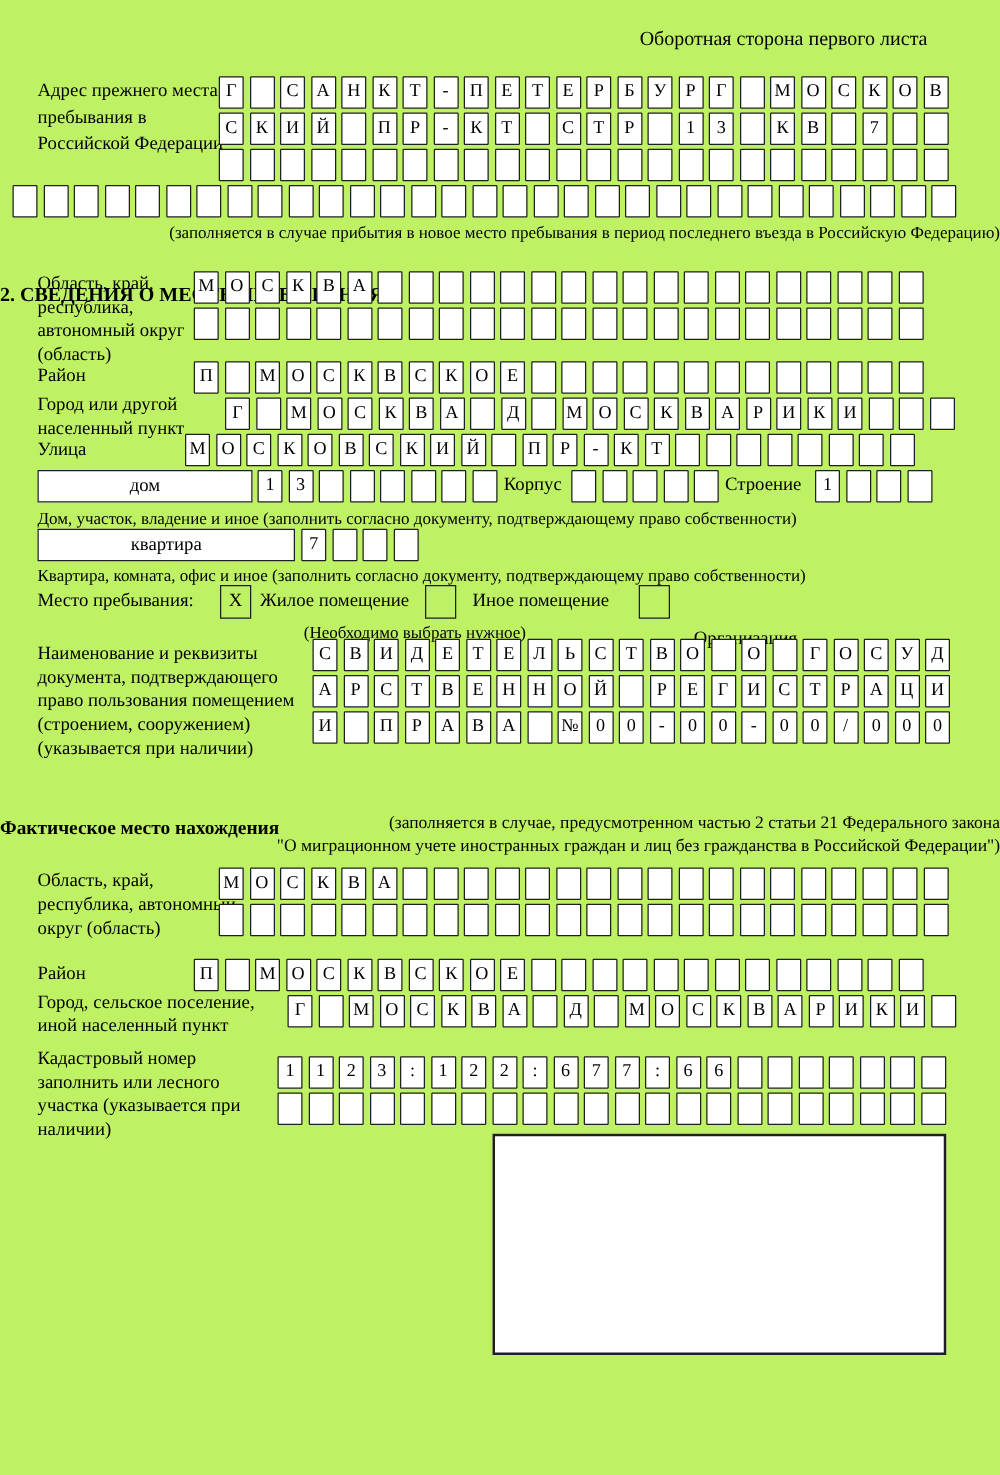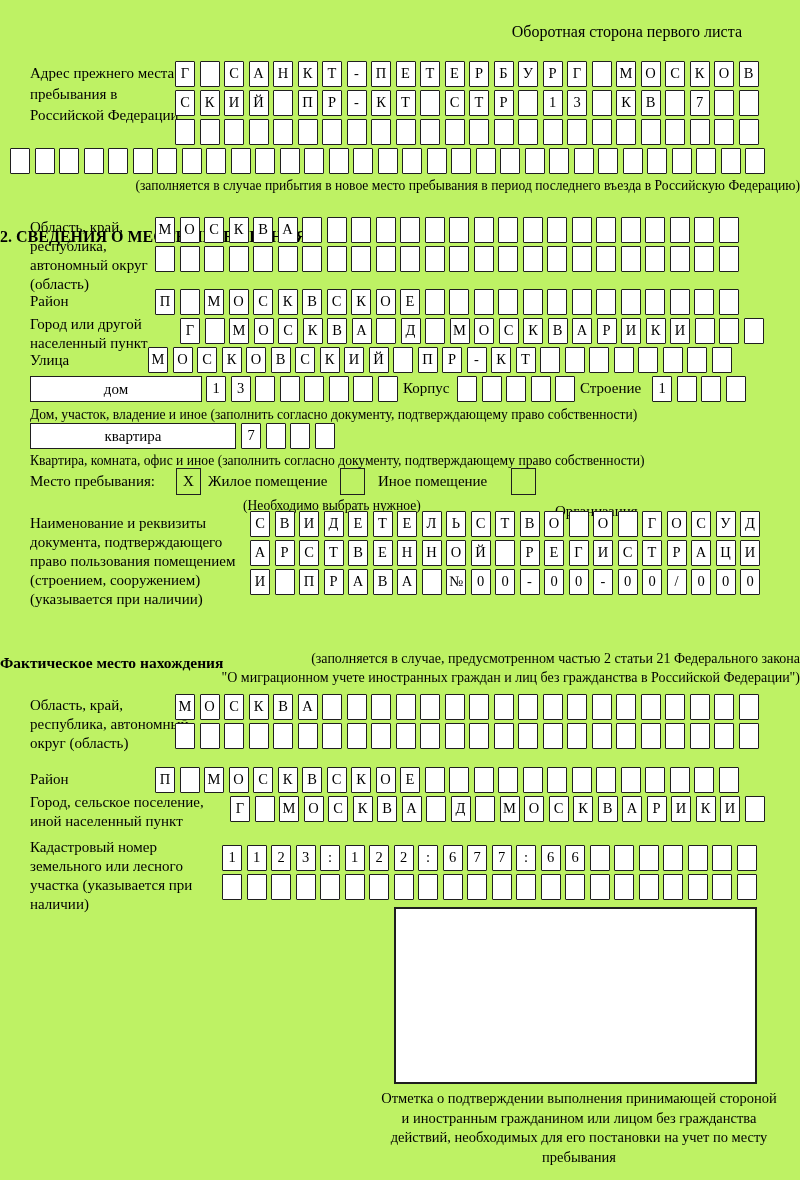--- a/index.html
+++ b/index.html
@@ -99,20 +99,19 @@
   <div class="abs lbl" style="left:30px;top:696px;width:160px;">Область, край, республика, автономный округ (область)</div>
   <div class="abs boxrow" style="left:175px;top:694px;"><span class="cell">М</span><span class="cell">О</span><span class="cell">С</span><span class="cell">К</span><span class="cell">В</span><span class="cell">А</span><span class="cell"></span><span class="cell"></span><span class="cell"></span><span class="cell"></span><span class="cell"></span><span class="cell"></span><span class="cell"></span><span class="cell"></span><span class="cell"></span><span class="cell"></span><span class="cell"></span><span class="cell"></span><span class="cell"></span><span class="cell"></span><span class="cell"></span><span class="cell"></span><span class="cell"></span><span class="cell"></span></div>
   <div class="abs boxrow" style="left:175px;top:723px;"><span class="cell"></span><span class="cell"></span><span class="cell"></span><span class="cell"></span><span class="cell"></span><span class="cell"></span><span class="cell"></span><span class="cell"></span><span class="cell"></span><span class="cell"></span><span class="cell"></span><span class="cell"></span><span class="cell"></span><span class="cell"></span><span class="cell"></span><span class="cell"></span><span class="cell"></span><span class="cell"></span><span class="cell"></span><span class="cell"></span><span class="cell"></span><span class="cell"></span><span class="cell"></span><span class="cell"></span></div>
 
   <div class="abs lbl" style="left:30px;top:770px;">Район</div>
   <div class="abs boxrow" style="left:155px;top:767px;"><span class="cell">П</span><span class="cell"></span><span class="cell">М</span><span class="cell">О</span><span class="cell">С</span><span class="cell">К</span><span class="cell">В</span><span class="cell">С</span><span class="cell">К</span><span class="cell">О</span><span class="cell">Е</span><span class="cell"></span><span class="cell"></span><span class="cell"></span><span class="cell"></span><span class="cell"></span><span class="cell"></span><span class="cell"></span><span class="cell"></span><span class="cell"></span><span class="cell"></span><span class="cell"></span><span class="cell"></span><span class="cell"></span></div>
 
   <div class="abs lbl" style="left:30px;top:793px;width:200px;">Город, сельское поселение, иной населенный пункт</div>
   <div class="abs boxrow" style="left:230px;top:796px;"><span class="cell">Г</span><span class="cell"></span><span class="cell">М</span><span class="cell">О</span><span class="cell">С</span><span class="cell">К</span><span class="cell">В</span><span class="cell">А</span><span class="cell"></span><span class="cell">Д</span><span class="cell"></span><span class="cell">М</span><span class="cell">О</span><span class="cell">С</span><span class="cell">К</span><span class="cell">В</span><span class="cell">А</span><span class="cell">Р</span><span class="cell">И</span><span class="cell">К</span><span class="cell">И</span><span class="cell"></span></div>
 
-  <div class="abs lbl" style="left:30px;top:838px;width:185px;">Кадастровый номер земельного или лесного участка (указывается при наличии)</div>
+  <div class="abs lbl" style="left:30px;top:838px;width:185px;">Кадастровый номер заполнить или лесного участка (указывается при наличии)</div>
   <div class="abs boxrow" style="left:222px;top:845px;"><span class="cell">1</span><span class="cell">1</span><span class="cell">2</span><span class="cell">3</span><span class="cell">:</span><span class="cell">1</span><span class="cell">2</span><span class="cell">2</span><span class="cell">:</span><span class="cell">6</span><span class="cell">7</span><span class="cell">7</span><span class="cell">:</span><span class="cell">6</span><span class="cell">6</span><span class="cell"></span><span class="cell"></span><span class="cell"></span><span class="cell"></span><span class="cell"></span><span class="cell"></span><span class="cell"></span></div>
   <div class="abs boxrow" style="left:222px;top:874px;"><span class="cell"></span><span class="cell"></span><span class="cell"></span><span class="cell"></span><span class="cell"></span><span class="cell"></span><span class="cell"></span><span class="cell"></span><span class="cell"></span><span class="cell"></span><span class="cell"></span><span class="cell"></span><span class="cell"></span><span class="cell"></span><span class="cell"></span><span class="cell"></span><span class="cell"></span><span class="cell"></span><span class="cell"></span><span class="cell"></span><span class="cell"></span><span class="cell"></span></div>
 
   <div class="abs stampbox" style="left:394px;top:907px;width:363px;height:177px;"></div>
-  <div class="abs" style="left:378px;top:1089px;width:402px;text-align:center;font-size:14.5px;line-height:19.5px;">Отметка о подтверждении выполнения принимающей стороной и иностранным гражданином или лицом без гражданства действий, необходимых для его постановки на учет по месту пребывания</div>
 
 </div>
 
 </body></html>

